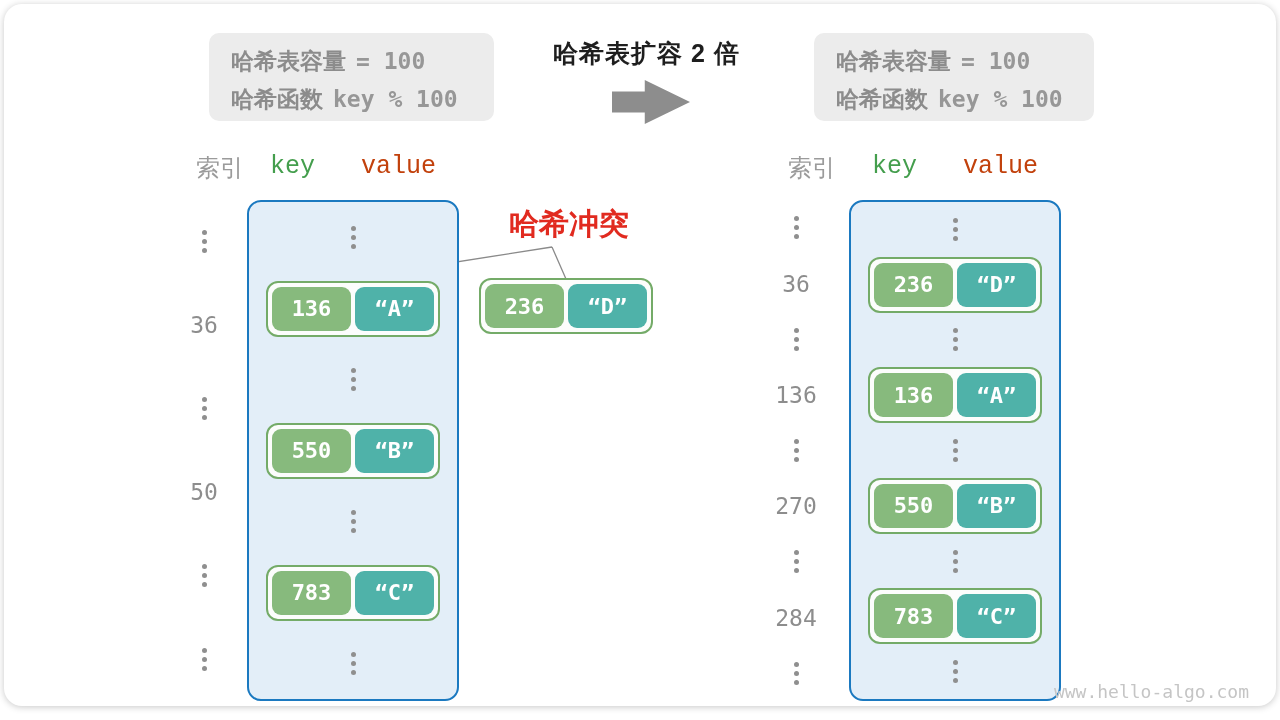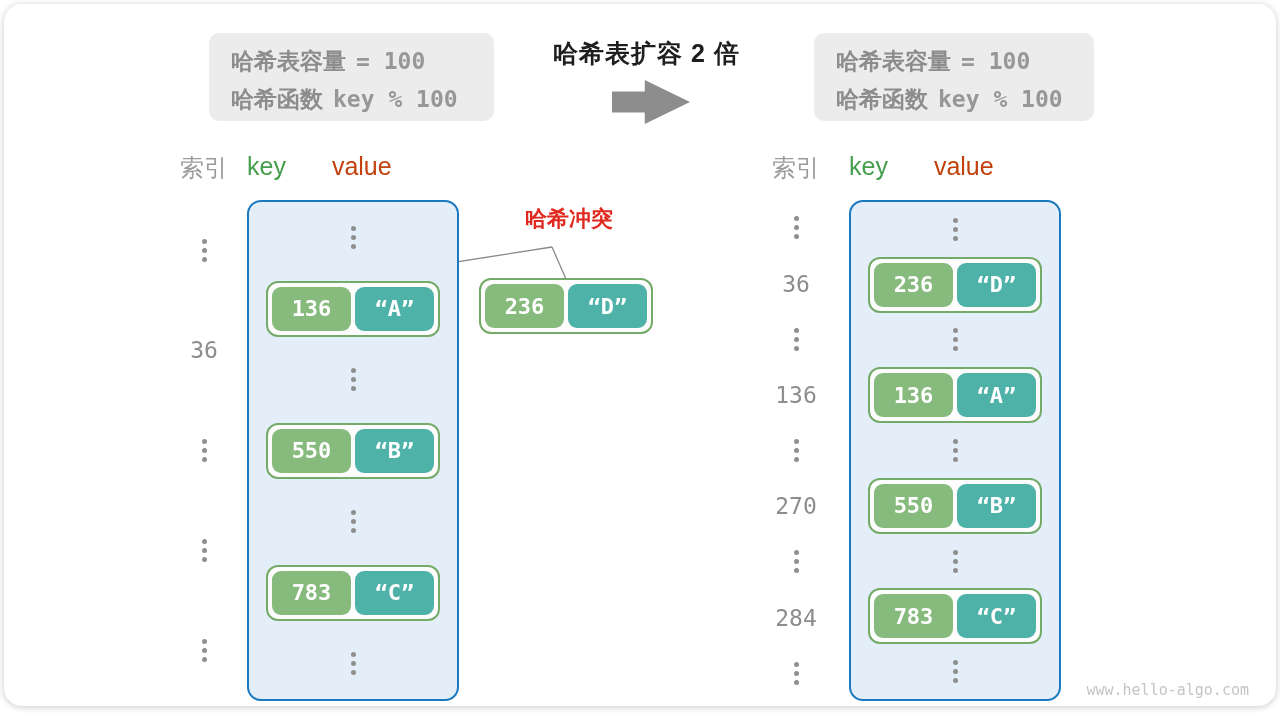--- a/index.html
+++ b/index.html
@@ -18,30 +18,30 @@
   .cfg-code{font-family:"DejaVu Sans Mono","Liberation Mono",monospace;color:#979797;font-weight:bold;}
 
   
   .title{position:absolute;left:505px;top:33px;width:275px;text-align:center;
     font-size:25px;font-weight:800;color:#1e1e1e;letter-spacing:1px;white-space:nowrap;}
   .arrow{position:absolute;left:608px;top:76px;width:78px;height:44px;background:var(--arrow-gray);
     clip-path:polygon(0 26%,42% 26%,42% 0,100% 50%,42% 100%,42% 74%,0 74%);}
 
   
   .collision-label{position:absolute;left:480px;top:200px;width:170px;text-align:center;
-    font-size:22px;font-weight:800;color:var(--collision-red);white-space:nowrap;}
+    font-size:30px;font-weight:800;color:var(--collision-red);white-space:nowrap;}
   .connector{position:absolute;left:0;top:0;pointer-events:none;}
 
   
   .htable{position:absolute;top:148px;width:290px;height:549px;}
   .htable.left-t{left:170px;}
   .htable.right-t{left:762px;}
-  .idx-h{position:absolute;left:0;top:0;width:60px;text-align:center;font-size:24px;color:#9b9b9b;}
-  .kv-h{position:absolute;top:0;width:212px;display:flex;justify-content:flex-start;gap:46px;
-    font-family:Liberation Sans, sans-serif;font-size:25px;}
+  .idx-h{position:absolute;left:16px;top:0;width:60px;text-align:center;font-size:24px;color:#9b9b9b;}
+  .kv-h{position:absolute;top:0;width:212px;display:flex;justify-content:center;gap:46px;
+    font-family:Liberation Mono, monospace;font-size:25px;}
   .htable.left-t .kv-h{left:73px;}
   .htable.right-t .kv-h{left:83px;}
   .k-h{color:#449e4d;}
   .v-h{color:#c2410c;}
   .index-col{position:absolute;left:0;top:48px;width:60px;height:501px;display:flex;flex-direction:column;}
   .bucket{position:absolute;top:48px;width:212px;height:501px;display:flex;flex-direction:column;
     background:var(--bucket-fill);border:2.5px solid var(--bucket-border);border-radius:14px;box-sizing:border-box;}
   .htable.left-t .bucket{left:73px;}
   .htable.right-t .bucket{left:83px;}
   .row{flex:1;display:flex;align-items:center;justify-content:center;}
@@ -52,21 +52,21 @@
   
   .pair{display:inline-flex;gap:4px;padding:4px;background:#fcfdfc;border:2px solid var(--pair-border);
     border-radius:12px;box-sizing:border-box;}
   .kbox,.vbox{width:79px;height:44px;border-radius:9px;color:#ffffff;display:flex;align-items:center;
     justify-content:center;font-family:"DejaVu Sans Mono","Liberation Mono",monospace;font-size:22px;font-weight:700;}
   .kbox{background:var(--key-green);}
   .vbox{background:var(--value-teal);}
   .floating-pair{position:absolute;left:475px;top:274px;}
 
   .watermark{position:absolute;left:1040px;top:677px;width:205px;text-align:right;
-    font-family:"DejaVu Sans Mono","Liberation Mono",monospace;font-size:15px;color:#c5c5c5;}
+    font-family:"DejaVu Sans Mono","Liberation Mono",monospace;font-size:18px;color:#c5c5c5;}
 </style>
 </head>
 <body>
 
 <div class="stage">
   <div class="card">
 
     <div class="config-box before">
       <div class="cfg-line">
         <span class="cfg-label">哈希表容量</span>
@@ -115,20 +115,23 @@
             <div class="idx-num">36</div>
           </div>
           <div class="row">
             <div class="dots">
               <i></i>
               <i></i>
               <i></i>
             </div>
           </div>
           <div class="row">
+            <div class="idx-num">50</div>
+          </div>
+          <div class="row">
             <div class="dots">
               <i></i>
               <i></i>
               <i></i>
             </div>
           </div>
           <div class="row">
             <div class="dots">
               <i></i>
               <i></i>

